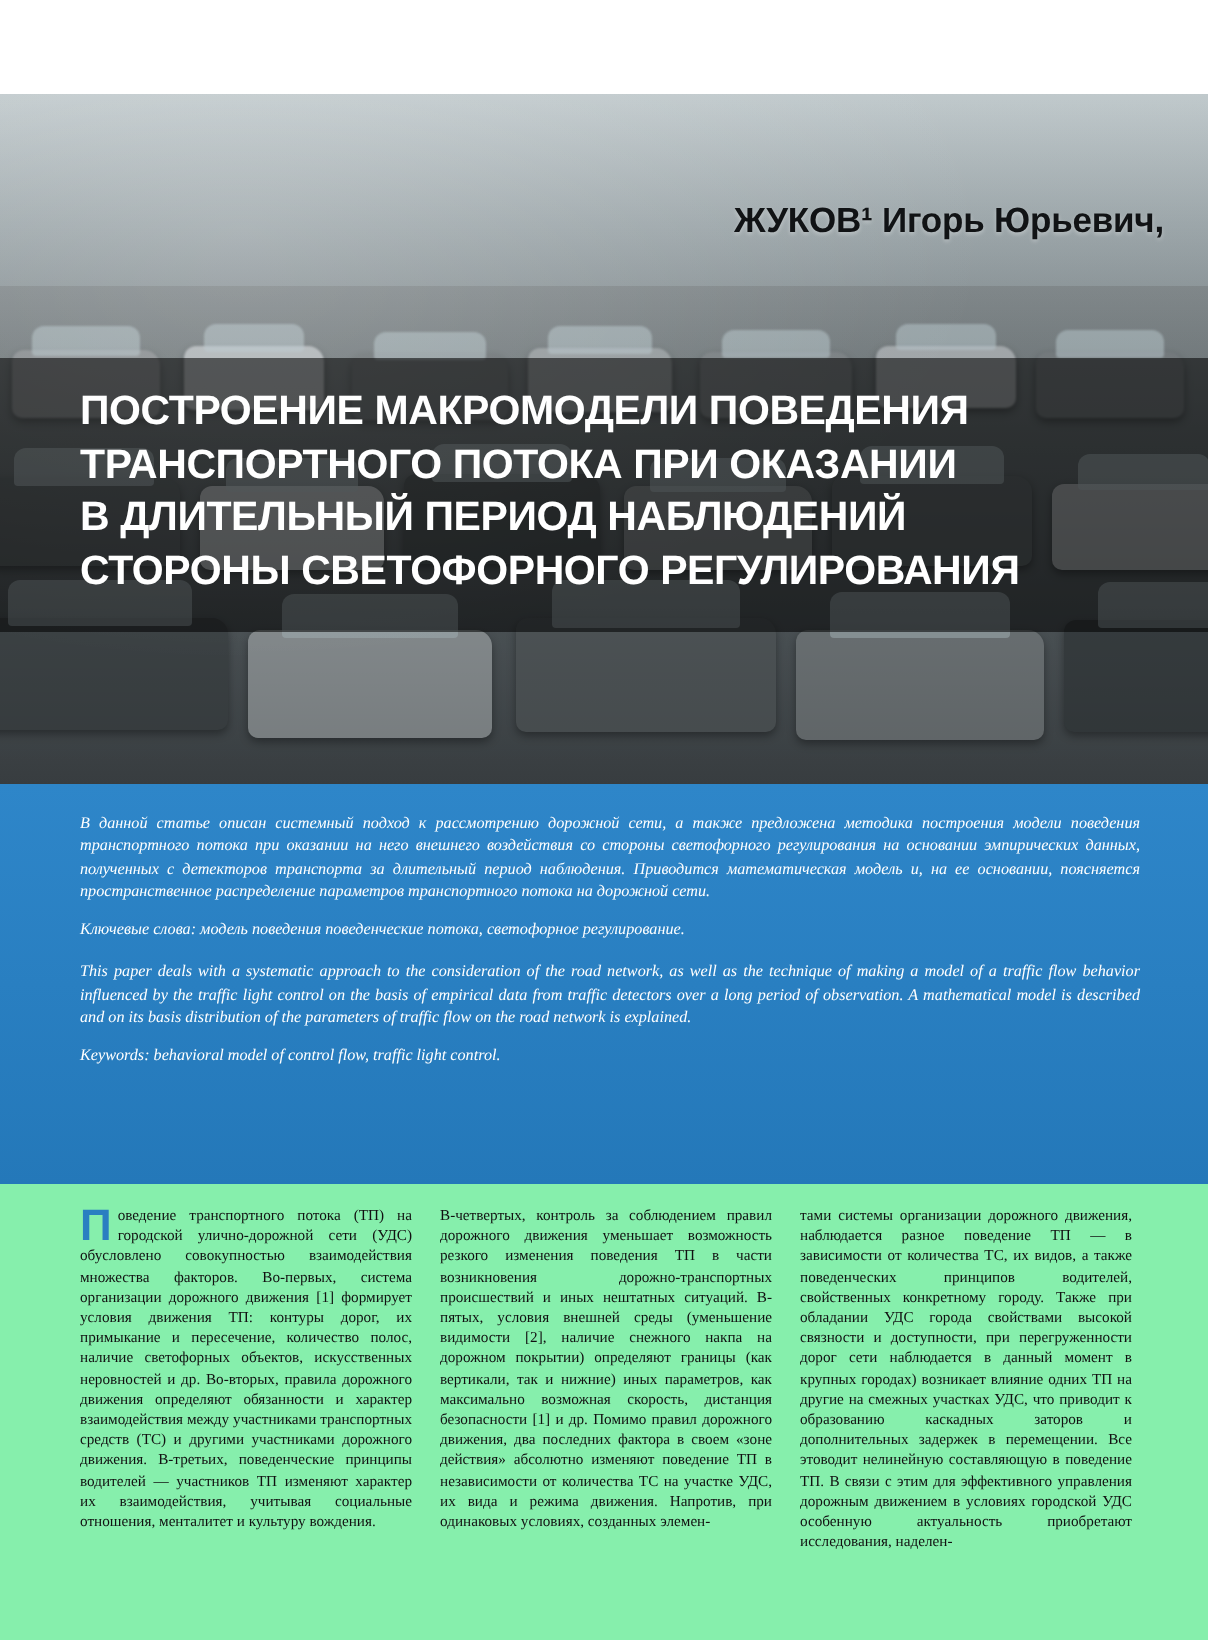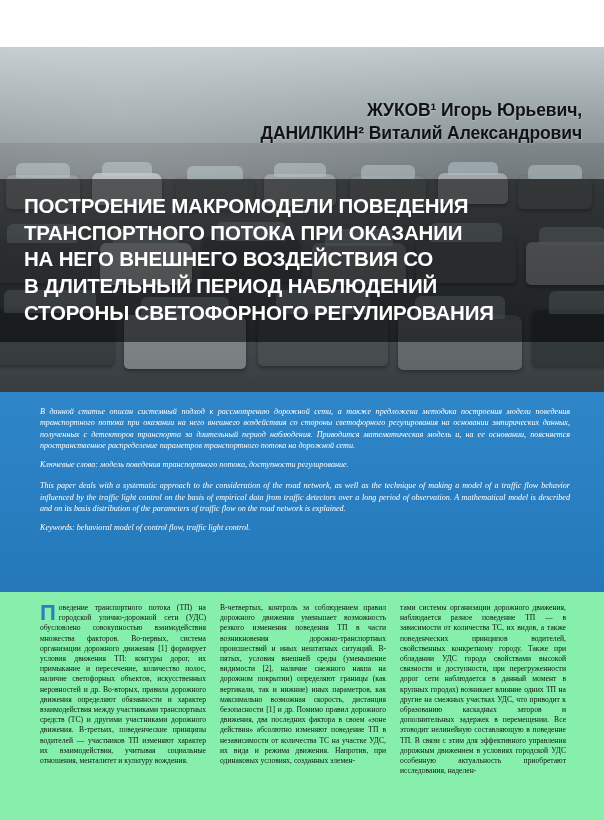--- a/index.html
+++ b/index.html
@@ -87,21 +87,21 @@
     display: block;
     text-shadow: 0 1px 2px rgba(255,255,255,0.35);
   }
 
   
   .title-block {
     position: absolute;
     left: 0;
     top: 132px;
     width: 604px;
-    padding: 14px 30px 16px 24px;
+    padding: 14px 30px 16px 40px;
     box-sizing: border-box;
     background: rgba(0,0,0,0.55);
   }
   .title-block .tl {
     display: block;
     font-family: "Liberation Sans", sans-serif;
     font-weight: bold;
     font-size: 20.5px;
     line-height: 1.30;
     color: #ffffff;
@@ -227,37 +227,33 @@
     <div class="car" style="left:258px; top:262px; width:130px; height:57px; background:#5a6164;"></div>
     <div class="car" style="left:398px; top:268px; width:124px; height:55px; background:#7c8386;"></div>
     <div class="car" style="left:532px; top:263px; width:120px; height:56px; background:#3f4649;"></div>
 
     <div class="haze"></div>
 
     <div class="authors">
       <span class="ln">
         <span>ЖУКОВ¹ Игорь Юрьевич,</span>
       </span>
-      <span class="ln">
-        <span>ДАНИЛКИН² Виталий Александрович</span>
-      </span>
     </div>
 
     <div class="title-block">
       <span class="tl">ПОСТРОЕНИЕ МАКРОМОДЕЛИ ПОВЕДЕНИЯ</span>
       <span class="tl">ТРАНСПОРТНОГО ПОТОКА ПРИ ОКАЗАНИИ</span>
-      <span class="tl">НА НЕГО ВНЕШНЕГО ВОЗДЕЙСТВИЯ СО</span>
       <span class="tl">В ДЛИТЕЛЬНЫЙ ПЕРИОД НАБЛЮДЕНИЙ</span>
       <span class="tl">СТОРОНЫ СВЕТОФОРНОГО РЕГУЛИРОВАНИЯ</span>
     </div>
   </div>
 
   <div class="abstract">
     <p>В данной статье описан системный подход к рассмотрению дорожной сети, а также предложена методика построения модели поведения транспортного потока при оказании на него внешнего воздействия со стороны светофорного регулирования на основании эмпирических данных, полученных с детекторов транспорта за длительный период наблюдения. Приводится математическая модель и, на ее основании, поясняется пространственное распределение параметров транспортного потока на дорожной сети.</p>
-    <p class="kw">Ключевые слова: модель поведения транспортного потока, доступности регулирование.</p>
+    <p class="kw">Ключевые слова: модель поведения поведенческие потока, светофорное регулирование.</p>
     <p>This paper deals with a systematic approach to the consideration of the road network, as well as the technique of making a model of a traffic flow behavior influenced by the traffic light control on the basis of empirical data from traffic detectors over a long period of observation. A mathematical model is described and on its basis distribution of the parameters of traffic flow on the road network is explained.</p>
     <p class="kw">Keywords: behavioral model of control flow, traffic light control.</p>
   </div>
 
   <div class="body">
     <div class="col">
       <span class="dropcap">П</span>
       <span>оведение транспортного потока (ТП) на городской улично-дорожной сети (УДС) обусловлено совокупностью взаимодействия множества факторов. Во-первых, система организации дорожного движения [1] формирует условия движения ТП: контуры дорог, их примыкание и пересечение, количество полос, наличие светофорных объектов, искусственных неровностей и др. Во-вторых, правила дорожного движения определяют обязанности и характер взаимодействия между участниками транспортных средств (ТС) и другими участниками дорожного движения. В-третьих, поведенческие принципы водителей — участников ТП изменяют характер их взаимодействия, учитывая социальные отношения, менталитет и культуру вождения.</span>
     </div>
     <div class="col">

